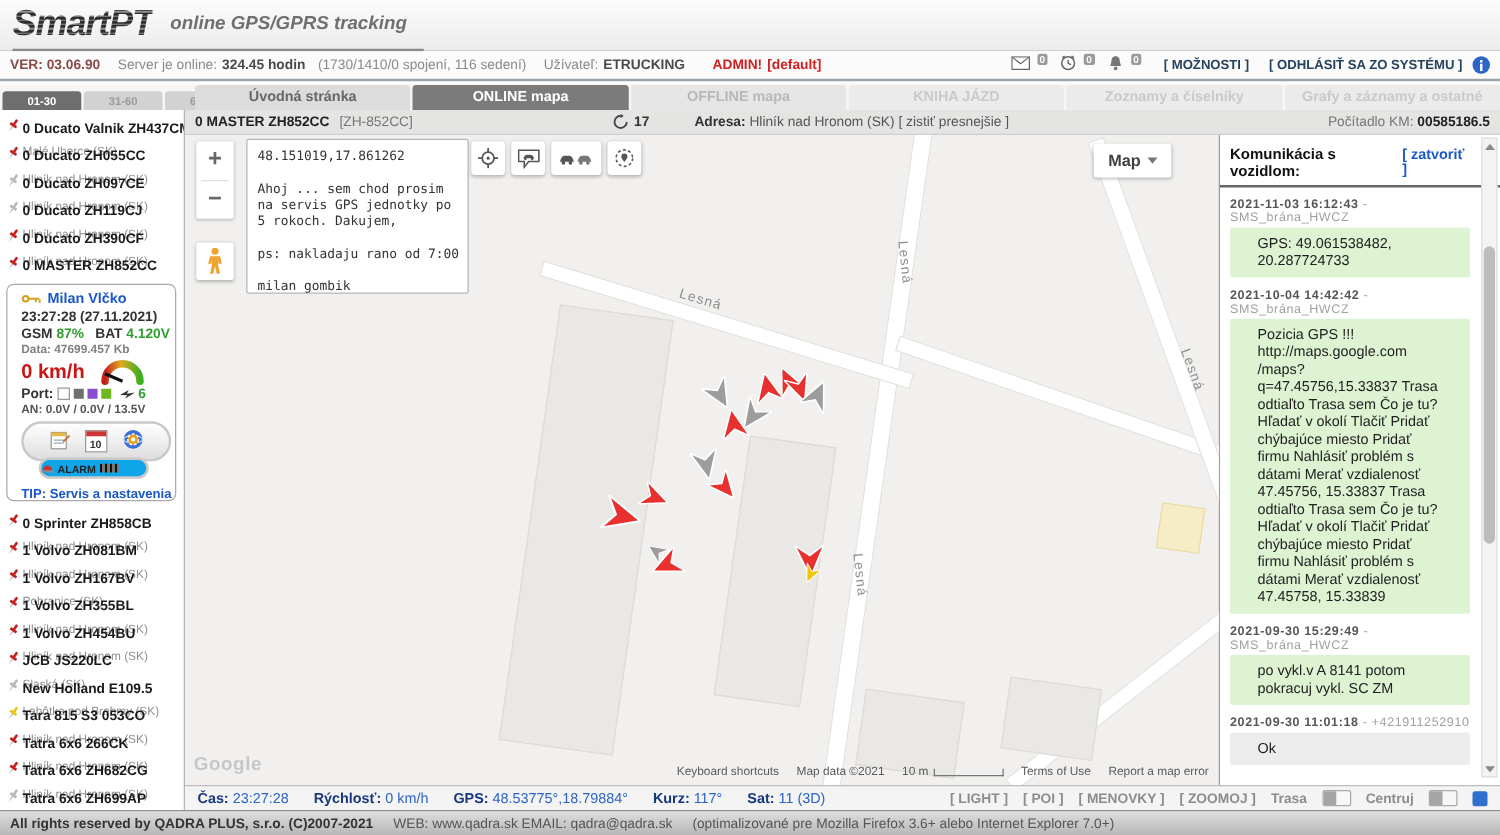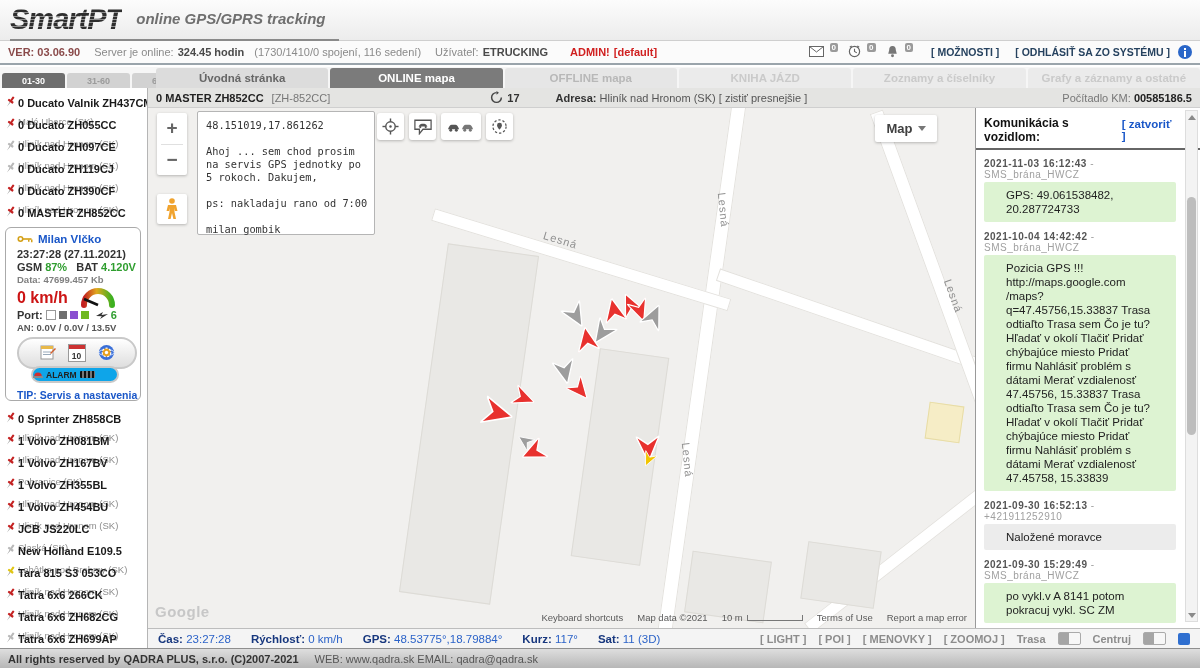--- a/index.html
+++ b/index.html
@@ -644,24 +644,20 @@
   <div class="msgs">
       <div class="msg">
         <div class="mhead"><b>2021-11-03 16:12:43</b> - SMS_brána_HWCZ</div>
         <div class="mbody green">GPS: 49.061538482, 20.287724733</div>
       </div>
       <div class="msg">
         <div class="mhead"><b>2021-10-04 14:42:42</b> - SMS_brána_HWCZ</div>
         <div class="mbody green">Pozicia GPS !!! http://maps.google.com /maps?q=47.45756,15.33837 Trasa odtiaľto Trasa sem Čo je tu? Hľadať v okolí Tlačiť Pridať chýbajúce miesto Pridať firmu Nahlásiť problém s dátami Merať vzdialenosť 47.45756, 15.33837 Trasa odtiaľto Trasa sem Čo je tu? Hľadať v okolí Tlačiť Pridať chýbajúce miesto Pridať firmu Nahlásiť problém s dátami Merať vzdialenosť 47.45758, 15.33839</div>
       </div>
       <div class="msg">
-        <div class="mhead"><b>2021-09-30 16:52:13</b> - +421911252910</div>
-        <div class="mbody gray">Naložené moravce</div>
-      </div>
-      <div class="msg">
         <div class="mhead"><b>2021-09-30 15:29:49</b> - SMS_brána_HWCZ</div>
         <div class="mbody green">po vykl.v A 8141 potom pokracuj vykl. SC ZM</div>
       </div>
       <div class="msg">
         <div class="mhead"><b>2021-09-30 11:01:18</b> - +421911252910</div>
         <div class="mbody gray">Ok</div>
       </div>
     </div>
   <div class="cscroll">
     <div class="cs-arrow" style="top:0">
@@ -689,13 +685,14 @@
     <span class="toggle"></span>
     <span>Centruj</span>
     <span class="toggle"></span>
     <span class="corner-ind"></span>
   </span>
 </div>
 
 <div id="footer">
   <span class="rights">All rights reserved by QADRA PLUS, s.r.o. (C)2007-2021</span>
   <span>WEB: www.qadra.sk   EMAIL: qadra@qadra.sk</span>
+  <span>(optimalizované pre Mozilla Firefox 3.6+ alebo Internet Explorer 7.0+)</span>
 </div>
 
 </body></html>

